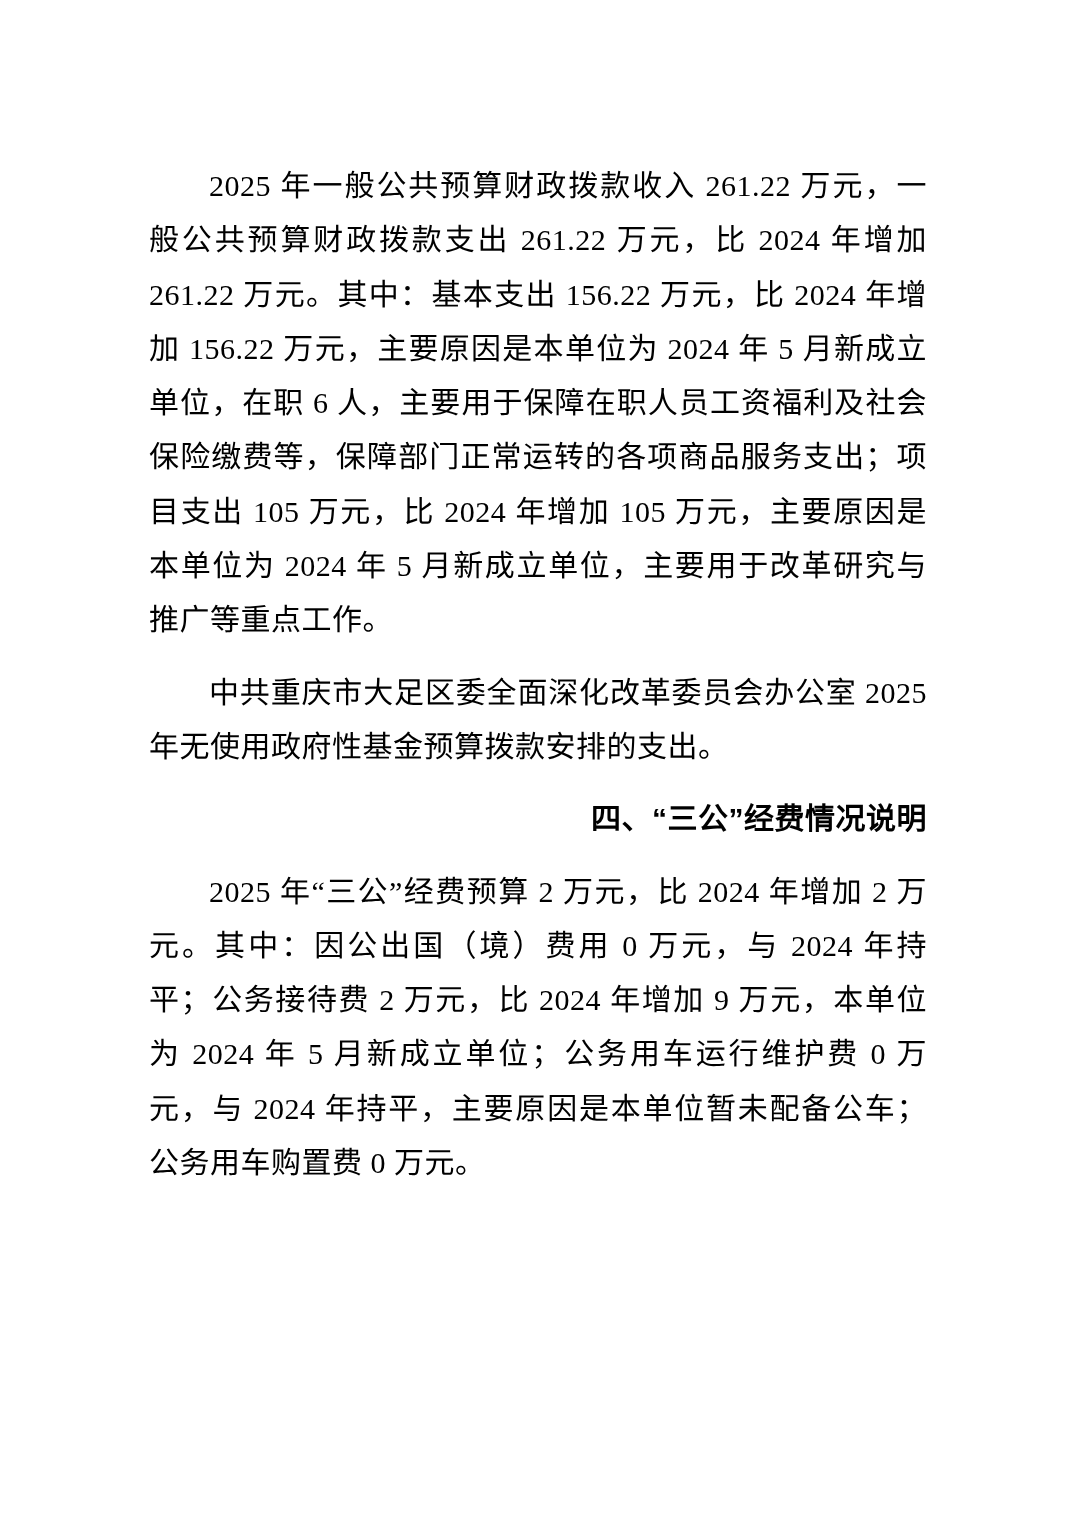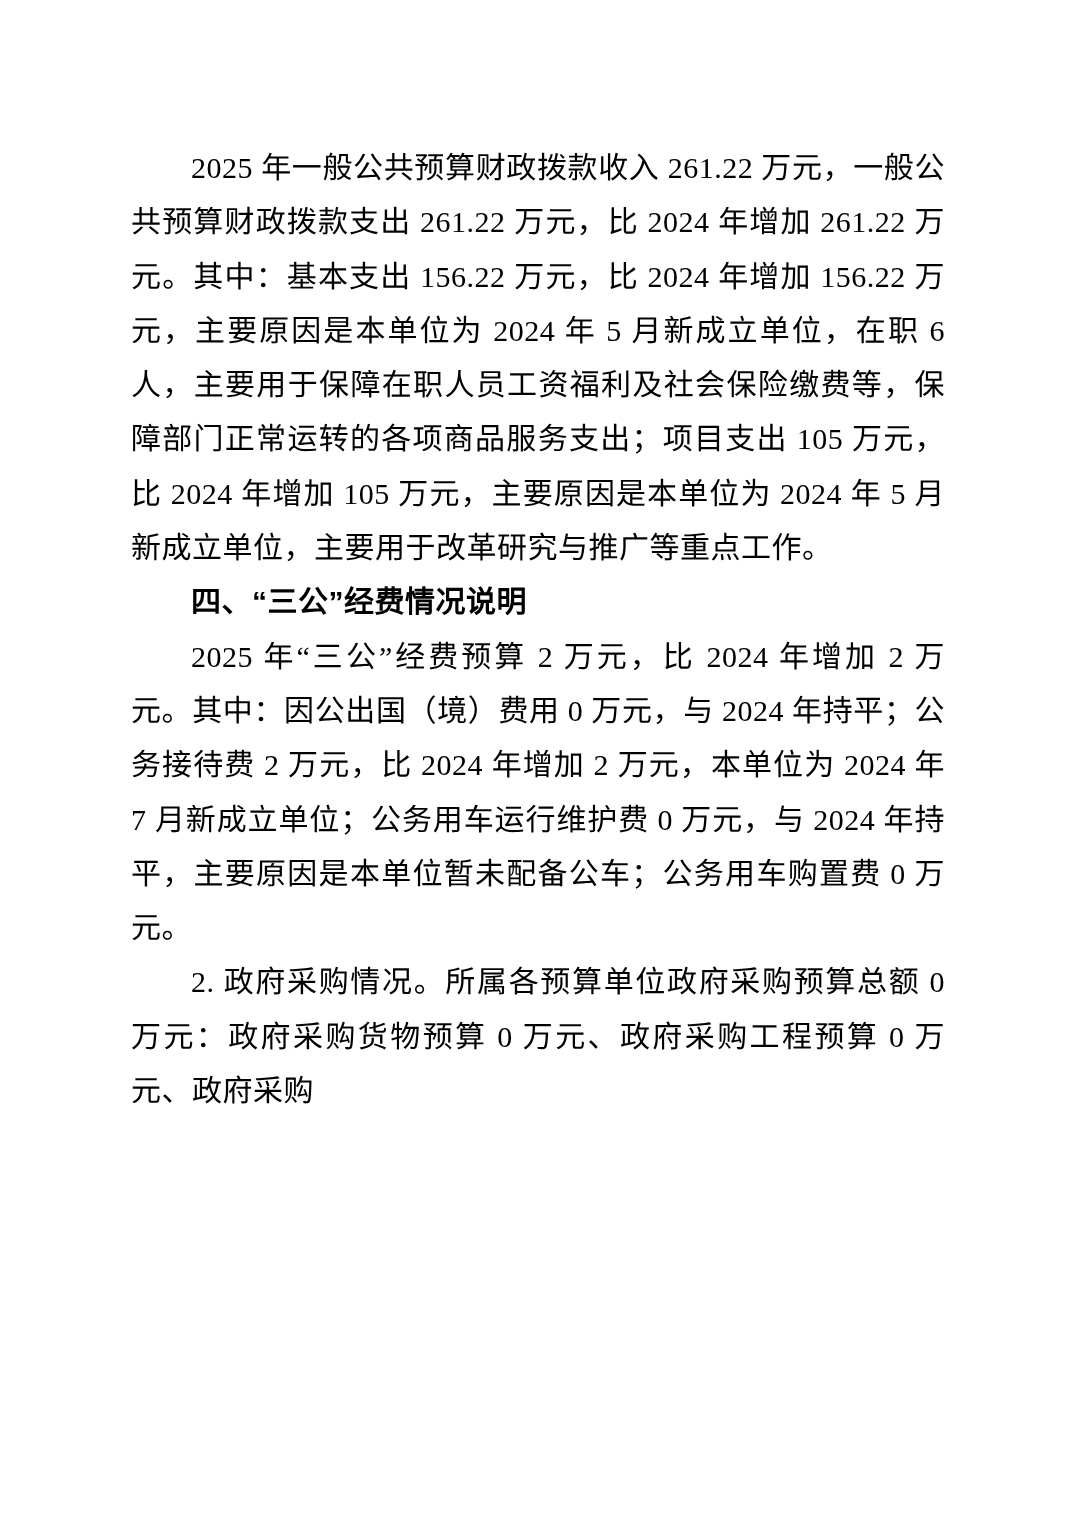--- a/index.html
+++ b/index.html
@@ -22,44 +22,44 @@
     background: #ffffff;
   }
   .doc-content {
     position: absolute;
     left: 131px;
     top: 141px;
     width: 814px;
     color: #000000;
   }
   .para {
-    margin: 0;
+    margin: 18px;
     padding: 0;
     text-indent: 2em;
     text-align: justify;
     text-justify: inter-character;
     letter-spacing: 0.5px;
   }
   .para.body {
     font-family: "Liberation Serif", "DejaVu Serif", serif;
     font-weight: normal;
     font-size: 30px;
     line-height: 54.3px;
   }
   .para.heading {
     font-family: "Liberation Sans", "DejaVu Sans", sans-serif;
     font-weight: bold;
     font-size: 30px;
     line-height: 54.3px;
-    text-align: left;
+    text-align: right;
   }
 </style>
 </head>
 <body>
 
 <div class="doc-page">
   <div class="doc-content">
       <p class="para body">2025 年一般公共预算财政拨款收入 261.22 万元，一般公共预算财政拨款支出 261.22 万元，比 2024 年增加 261.22 万元。其中：基本支出 156.22 万元，比 2024 年增加 156.22 万元，主要原因是本单位为 2024 年 5 月新成立单位，在职 6 人，主要用于保障在职人员工资福利及社会保险缴费等，保障部门正常运转的各项商品服务支出；项目支出 105 万元，比 2024 年增加 105 万元，主要原因是本单位为 2024 年 5 月新成立单位，主要用于改革研究与推广等重点工作。</p>
+      <p class="para body">中共重庆市大足区委全面深化改革委员会办公室 2025 年无使用政府性基金预算拨款安排的支出。</p>
       <h3 class="para heading">四、“三公”经费情况说明</h3>
-      <p class="para body">2025 年“三公”经费预算 2 万元，比 2024 年增加 2 万元。其中：因公出国（境）费用 0 万元，与 2024 年持平；公务接待费 2 万元，比 2024 年增加 2 万元，本单位为 2024 年 7 月新成立单位；公务用车运行维护费 0 万元，与 2024 年持平，主要原因是本单位暂未配备公车；公务用车购置费 0 万元。</p>
-      <p class="para body">2. 政府采购情况。所属各预算单位政府采购预算总额 0 万元：政府采购货物预算 0 万元、政府采购工程预算 0 万元、政府采购</p>
+      <p class="para body">2025 年“三公”经费预算 2 万元，比 2024 年增加 2 万元。其中：因公出国（境）费用 0 万元，与 2024 年持平；公务接待费 2 万元，比 2024 年增加 9 万元，本单位为 2024 年 5 月新成立单位；公务用车运行维护费 0 万元，与 2024 年持平，主要原因是本单位暂未配备公车；公务用车购置费 0 万元。</p>
     </div>
 </div>
 
 </body></html>

